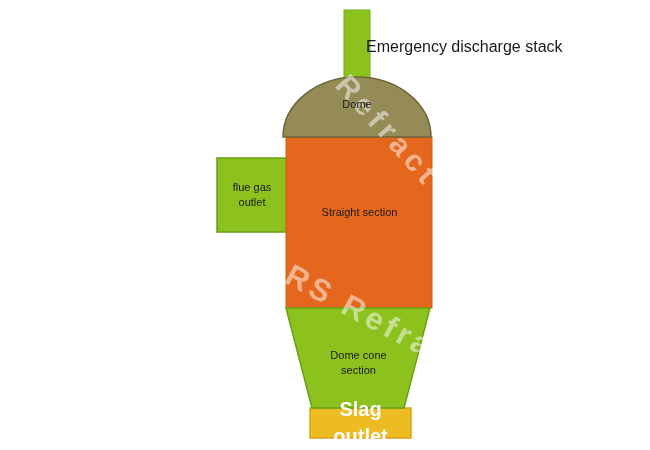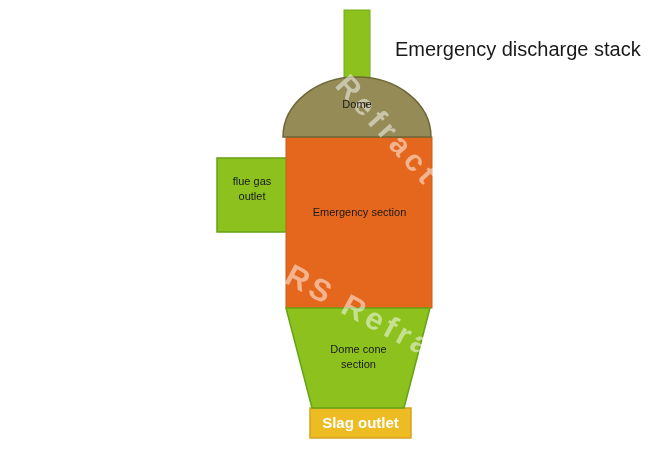--- a/index.html
+++ b/index.html
@@ -29,35 +29,35 @@
   .wm-a { font-size: 30px; letter-spacing: 5px; }
   .wm-b { font-size: 31px; letter-spacing: 4px; }
 
   .label {
     position: absolute;
     color: #1a1a1a;
     font-size: 11px;
     line-height: 1.35;
     text-align: center;
   }
-  .label.multiline { white-space: pre-line; }
+  .label.multiline { white-space: pre-line; margin-top: 6px; }
   .label-emergency {
-    left: 395px; top: 36px;
-    font-size: 20px;
+    left: 366px; top: 36px;
+    font-size: 16px;
     white-space: nowrap;
     text-align: right;
   }
   .label-dome     { left: 307px; top: 97px;  width: 100px; }
   .label-flue     { left: 216px; top: 174px; width: 72px; }
   .label-straight { left: 287px; top: 205px; width: 145px; }
   .label-cone     { left: 287px; top: 342px; width: 143px; }
   .label-slag {
     left: 310px; top: 408px; width: 101px; height: 30px;
     display: flex; align-items: center; justify-content: center;
-    color: #ffffff; font-weight: bold; font-size: 15px;
+    color: #ffffff; font-weight: bold; font-size: 20px;
   }
 </style>
 </head>
 <body>
 
 <div class="canvas">
 
   <svg width="650" height="450" viewBox="0 0 650 450">
 
     <rect class="stack-shape" x="344" y="10" width="26" height="80" fill="#8cc11e"></rect>
@@ -77,20 +77,20 @@
     <text class="watermark-text wm-b" transform="translate(283,282) rotate(28)" fill="#ffffff">RS Refract</text>
   </svg>
 
   <div class="label label-emergency">Emergency discharge stack</div>
 
   <div class="label label-dome">Dome</div>
 
   <div class="label label-flue multiline">flue gas
 outlet</div>
 
-  <div class="label label-straight">Emergency section</div>
+  <div class="label label-straight">Straight section</div>
 
   <div class="label label-cone multiline">Dome cone
 section</div>
 
   <div class="label label-slag">Slag outlet</div>
 
 </div>
 
 </body></html>

